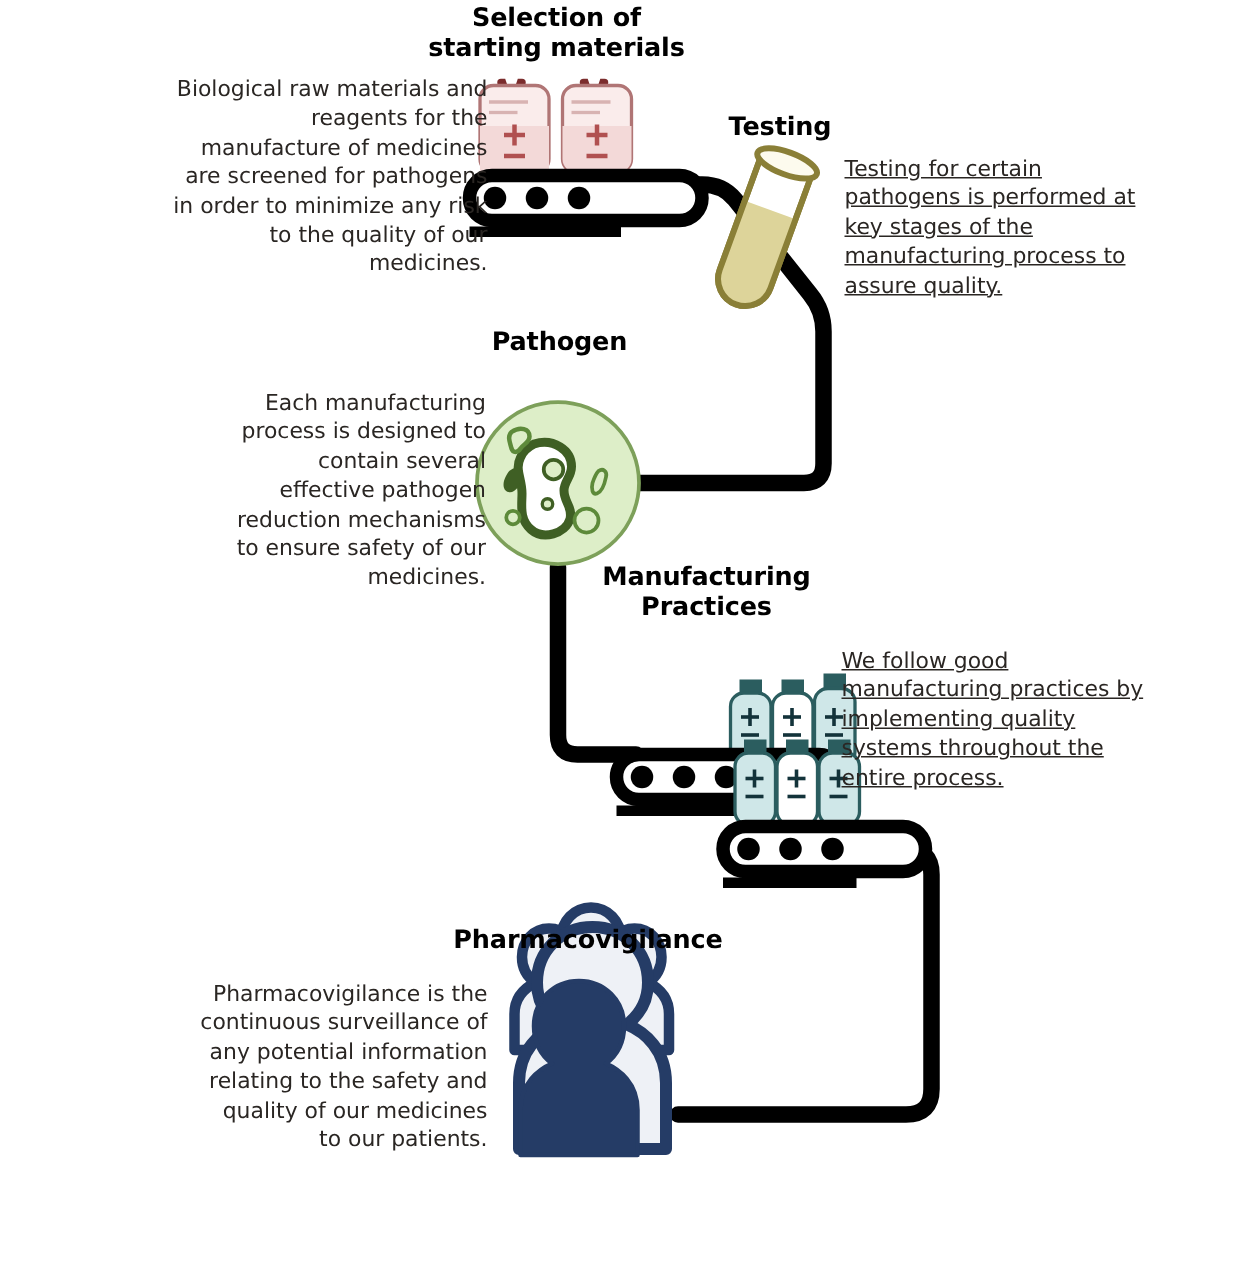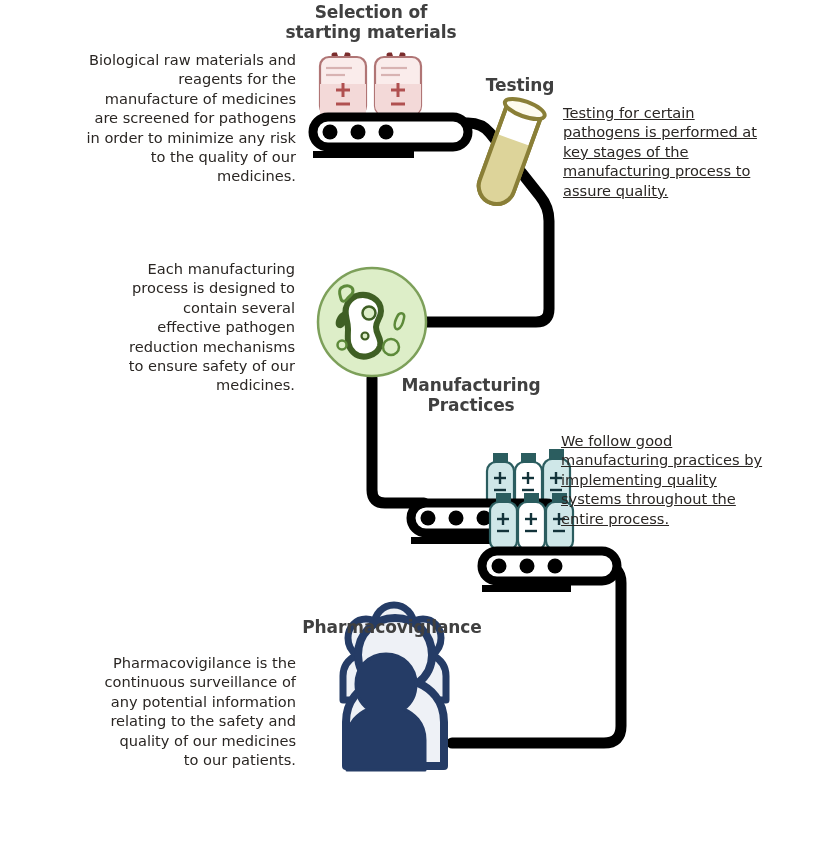--- a/index.html
+++ b/index.html
@@ -2,23 +2,23 @@
 <html><head>
 <meta charset="utf-8">
 <style>
   html,body{margin:0;padding:0;background:#ffffff;}
   body{width:828px;height:842px;position:relative;overflow:hidden;
        font-family:"DejaVu Sans","Liberation Sans",sans-serif;color:#231f20;}
   .stage{position:absolute;left:0;top:0;width:828px;height:842px;}
   .svgflow{position:absolute;left:0;top:0;width:828px;height:842px;}
 
   .heading{position:absolute;font-weight:bold;font-size:17px;line-height:20px;
-           text-align:center;color:#404040;letter-spacing:-0.1px;}
+           text-align:center;color:#000000;letter-spacing:-0.1px;}
   .body-text{position:absolute;font-size:14.6px;line-height:19.4px;color:#2a2623;}
-  .ta-right{text-align:right;}
+  .ta-right{text-align:right;margin-left:29px;}
   .ta-left{text-align:left;text-decoration:underline;}
 
   
   #h-selection{left:283px;top:2px;width:176px;}
   #h-testing{left:432px;top:75px;width:176px;}
   #h-pathogen{left:285px;top:218px;width:176px;}
   #h-gmp{left:383px;top:375px;width:176px;}
   #h-pv{left:247px;top:617px;width:290px;}
 
   
@@ -175,20 +175,21 @@
   </svg>
 
   <div class="heading" id="h-selection">
     <div>Selection of</div>
     <div>starting materials</div>
   </div>
 
   <div class="heading" id="h-testing">Testing</div>
 
   <div class="heading" id="h-pathogen">
+    <div>Pathogen</div>
   </div>
 
   <div class="heading" id="h-gmp">
     <div>Manufacturing</div>
     <div>Practices</div>
   </div>
 
   <div class="heading" id="h-pv">Pharmacovigilance</div>
 
   <div class="body-text ta-right" id="p-selection">Biological raw materials and reagents for the manufacture of medicines are screened for pathogens in order to minimize any risk to the quality of our medicines.</div>

